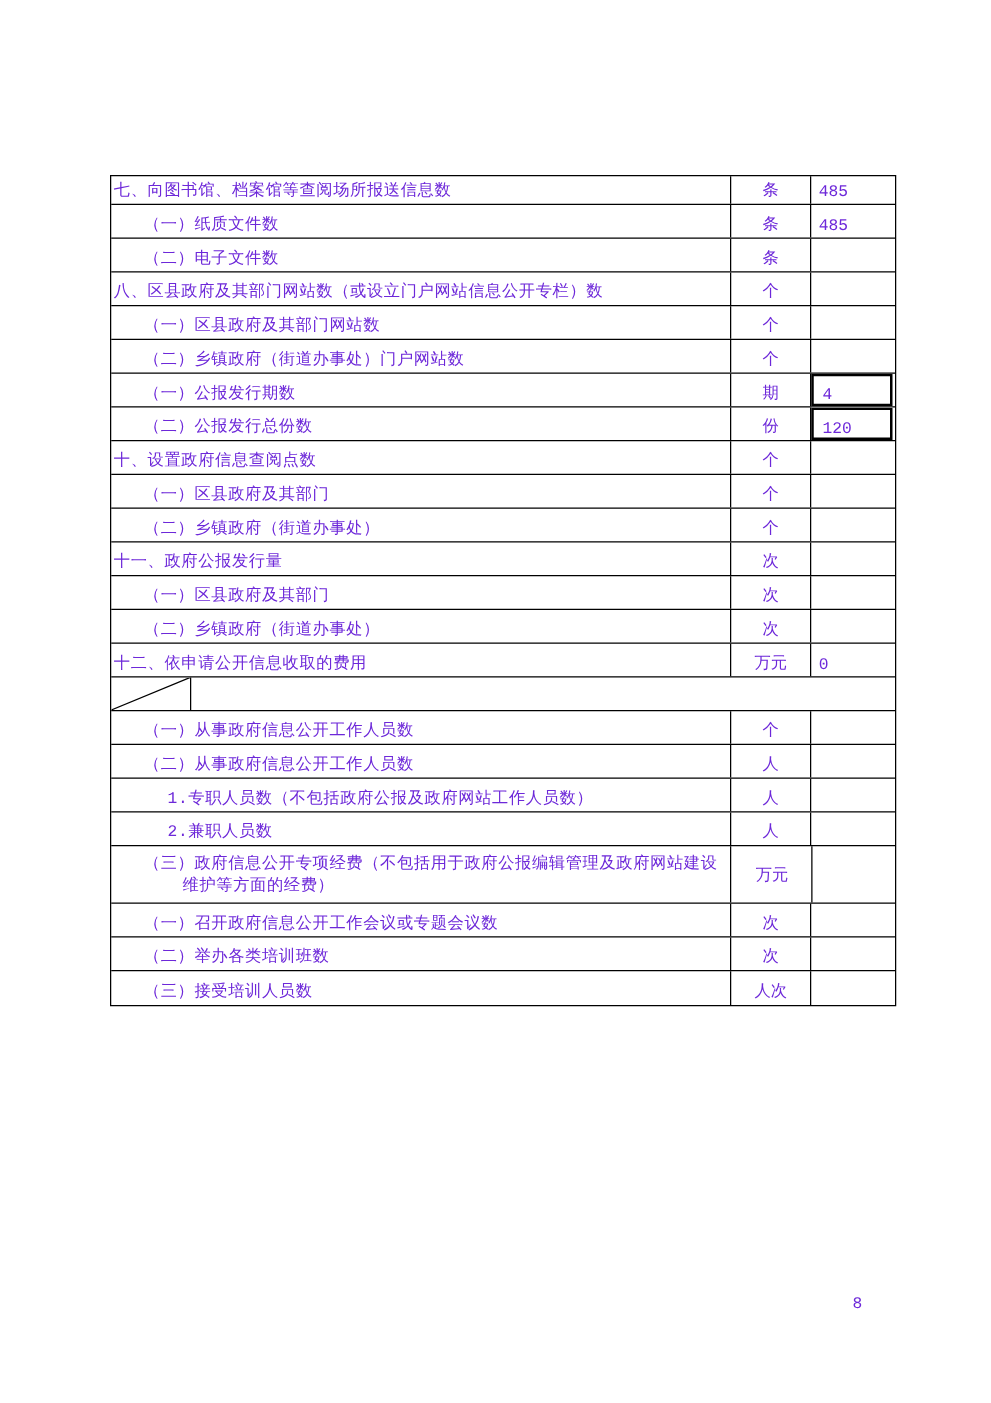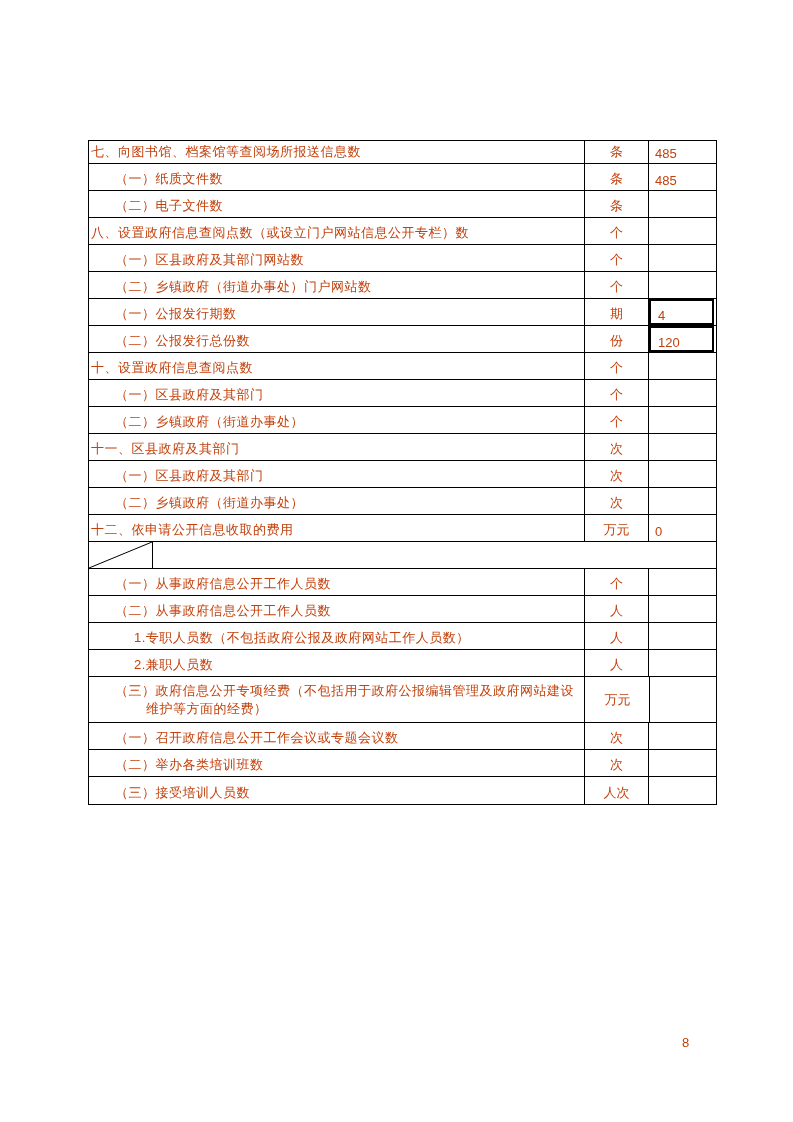--- a/index.html
+++ b/index.html
@@ -5,23 +5,23 @@
   html, body {
     margin: 0;
     padding: 0;
     background: #ffffff;
   }
   .page {
     position: relative;
     width: 770px;
     height: 1122px;
     background: #ffffff;
-    font-family: Liberation Sans, sans-serif;
+    font-family: Liberation Mono, monospace;
     font-size: 13px;
-    color: #c2410c;
+    color: #6d28d9;
     overflow: hidden;
   }
   .report-table {
     position: absolute;
     left: 88px;
     top: 140px;
     width: 627px;
     border: 1px solid #000000;
     box-sizing: content-box;
     background: #ffffff;
@@ -103,21 +103,21 @@
     <div class="cell label-cell">（一）纸质文件数</div>
     <div class="cell unit-cell">条</div>
     <div class="cell value-cell">485</div>
   </div>
       <div class="row indent-1">
     <div class="cell label-cell">（二）电子文件数</div>
     <div class="cell unit-cell">条</div>
     <div class="cell value-cell"></div>
   </div>
       <div class="row indent-0">
-    <div class="cell label-cell">八、设置政府信息查阅点数（或设立门户网站信息公开专栏）数</div>
+    <div class="cell label-cell">八、区县政府及其部门网站数（或设立门户网站信息公开专栏）数</div>
     <div class="cell unit-cell">个</div>
     <div class="cell value-cell"></div>
   </div>
       <div class="row indent-1">
     <div class="cell label-cell">（一）区县政府及其部门网站数</div>
     <div class="cell unit-cell">个</div>
     <div class="cell value-cell"></div>
   </div>
       <div class="row indent-1">
     <div class="cell label-cell">（二）乡镇政府（街道办事处）门户网站数</div>
@@ -143,21 +143,21 @@
     <div class="cell label-cell">（一）区县政府及其部门</div>
     <div class="cell unit-cell">个</div>
     <div class="cell value-cell"></div>
   </div>
       <div class="row indent-1">
     <div class="cell label-cell">（二）乡镇政府（街道办事处）</div>
     <div class="cell unit-cell">个</div>
     <div class="cell value-cell"></div>
   </div>
       <div class="row indent-0">
-    <div class="cell label-cell">十一、区县政府及其部门</div>
+    <div class="cell label-cell">十一、政府公报发行量</div>
     <div class="cell unit-cell">次</div>
     <div class="cell value-cell"></div>
   </div>
       <div class="row indent-1">
     <div class="cell label-cell">（一）区县政府及其部门</div>
     <div class="cell unit-cell">次</div>
     <div class="cell value-cell"></div>
   </div>
       <div class="row indent-1">
     <div class="cell label-cell">（二）乡镇政府（街道办事处）</div>

